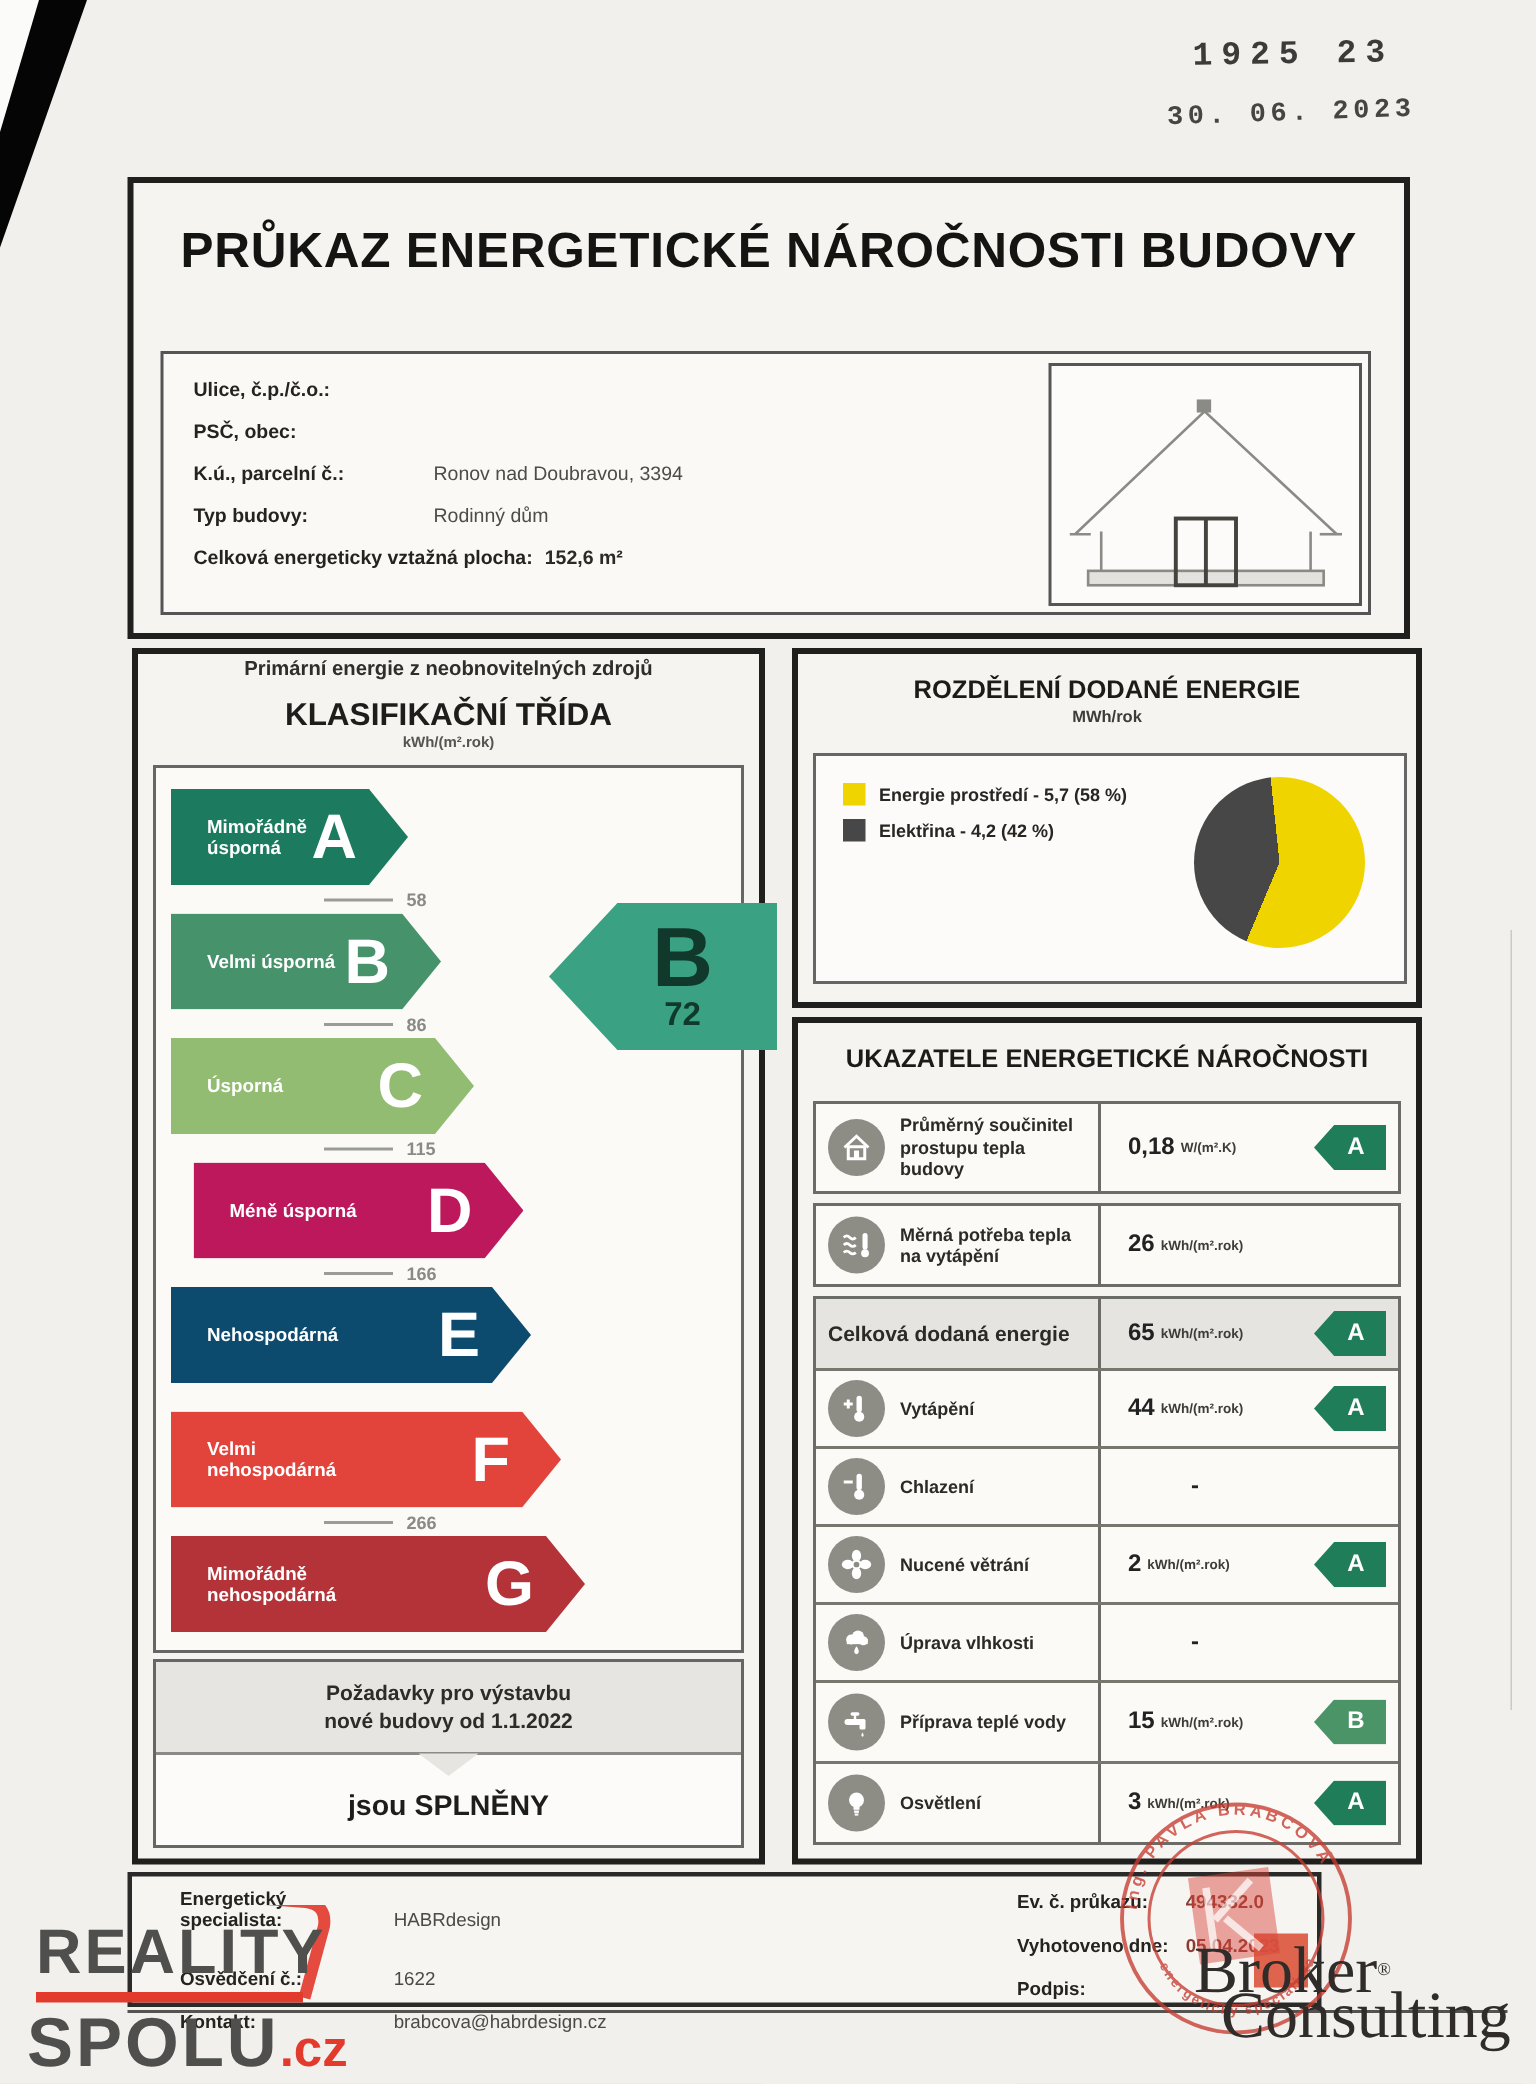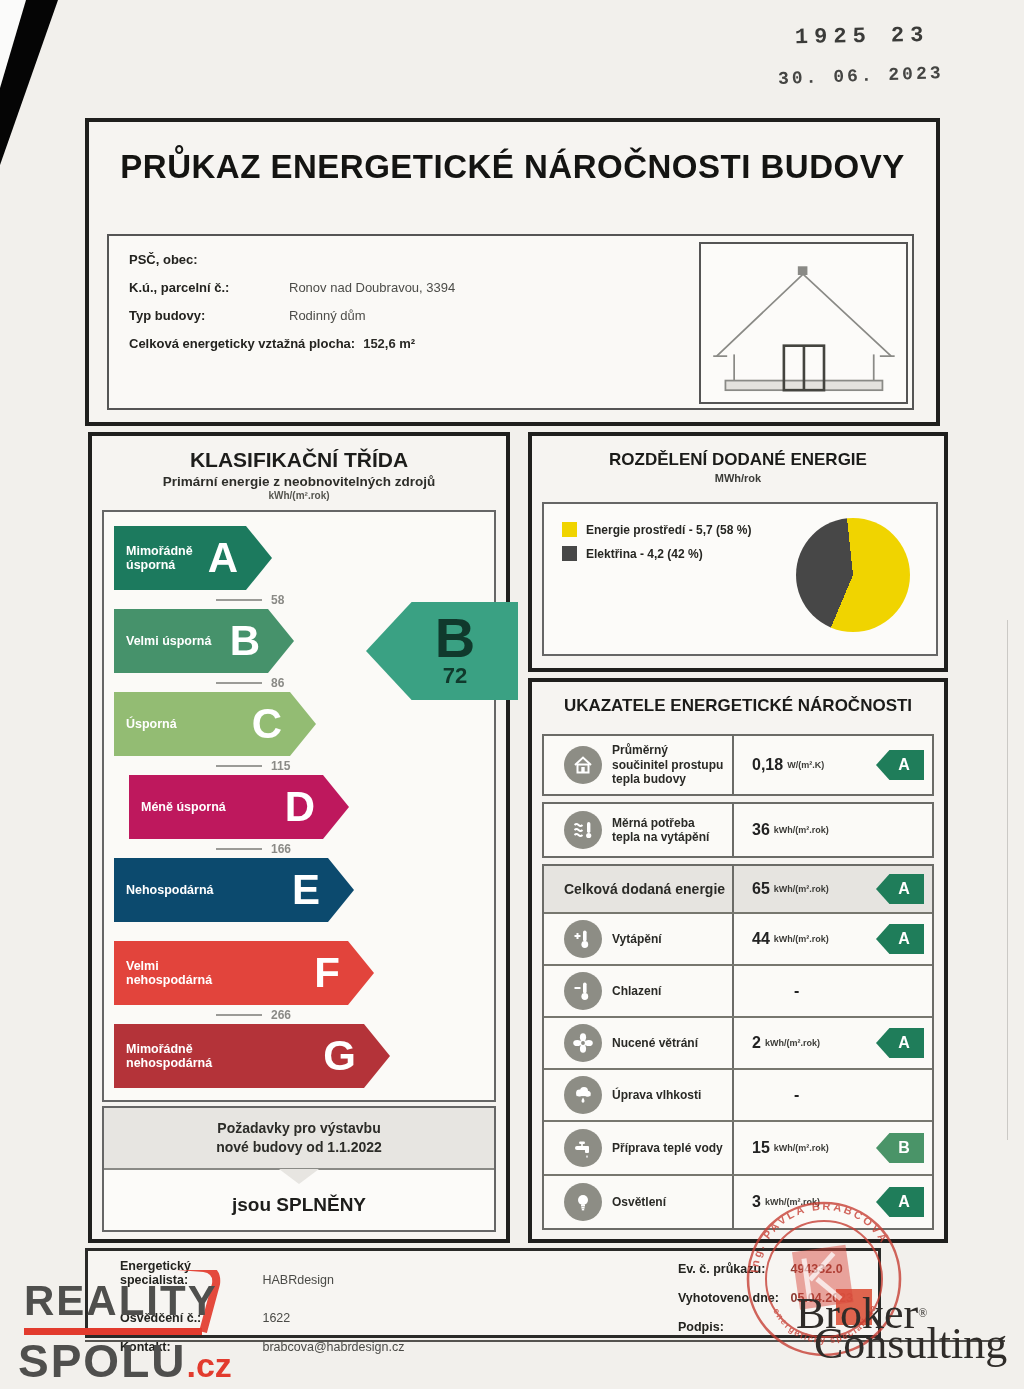--- a/index.html
+++ b/index.html
@@ -17,21 +17,21 @@
 
   
   .bf-row{display:flex;align-items:baseline;margin-bottom:13px;}
   .bf-label{font-size:13px;font-weight:bold;color:#23231f;min-width:152px;}
   .bf-value{font-size:13px;color:#4c4c48;margin-left:8px;}
   .bf-row:last-child .bf-value{font-weight:bold;color:#2a2a26;}
 
   
   .cls-arrow{position:absolute;height:64px;clip-path:polygon(0 0,calc(100% - 26px) 0,100% 50%,calc(100% - 26px) 100%,0 100%);
              display:flex;align-items:center;}
-  .cls-label{font-size:12.5px;font-weight:bold;color:#fff;line-height:1.15;padding-left:12px;width:112px;}
+  .cls-label{font-size:12.5px;font-weight:bold;color:#fff;line-height:1.15;padding-left:24px;width:112px;}
   .cls-letter{position:absolute;right:34px;top:50%;transform:translateY(-50%);
               font-size:42px;font-weight:bold;color:#fff;}
   .cls-th{position:absolute;left:112px;display:flex;align-items:center;height:16px;}
   .cls-th .dash{display:inline-block;width:46px;border-top:2px solid #9b9b97;margin-right:9px;}
   .cls-th .num{font-size:12px;color:#8a8a86;font-weight:bold;}
   .marker{position:absolute;clip-path:polygon(30% 0,100% 0,100% 100%,30% 100%,0 50%);
           display:flex;flex-direction:column;align-items:center;justify-content:center;padding-left:26px;}
   .marker .ml{font-size:56px;font-weight:bold;color:#10392c;line-height:.9;}
   .marker .mv{font-size:22px;font-weight:bold;color:#10392c;}
 
@@ -43,21 +43,21 @@
   
   .panel-title{font-size:17px;font-weight:bold;color:#1b1b19;}
   .panel-unit{font-size:11px;font-weight:bold;color:#3c3c38;}
   .legend-row{display:flex;align-items:center;margin-bottom:9px;}
   .legend-sq{width:15px;height:15px;margin-right:9px;flex:none;}
   .legend-txt{font-size:12px;font-weight:bold;color:#262622;}
   .pie{border-radius:50%;background:conic-gradient(from -6deg,#f0d400 0 58%,#474747 58% 100%);}
 
   
   .ind-box{border:2px solid #6b6b67;background:#fbfaf7;display:flex;align-items:stretch;}
-  .ind-left{flex:none;width:190px;display:flex;align-items:center;border-right:2px solid #6b6b67;padding-left:20px;box-sizing:border-box;}
+  .ind-left{flex:none;width:190px;display:flex;align-items:center;border-right:2px solid #6b6b67;padding-left:8px;box-sizing:border-box;}
   .ind-right{flex:1;display:flex;align-items:center;position:relative;padding-left:18px;}
   .icon-circle{flex:none;width:38px;height:38px;border-radius:50%;background:#8d8d85;display:flex;align-items:center;justify-content:center;margin-right:10px;}
   .ind-label{font-size:12px;font-weight:bold;color:#2a2a26;line-height:1.2;padding-right:6px;}
   .ind-val{font-size:16px;font-weight:bold;color:#222;}
   .ind-unit{font-size:9px;font-weight:bold;color:#3c3c38;margin-left:4px;}
   .grade{position:absolute;right:8px;top:50%;transform:translateY(-50%);width:48px;height:30px;
          clip-path:polygon(28% 0,100% 0,100% 100%,28% 100%,0 50%);
          display:flex;align-items:center;justify-content:center;padding-left:8px;box-sizing:border-box;}
   .grade span{color:#fff;font-weight:bold;font-size:16px;}
   .tbl-row{display:flex;align-items:stretch;border-top:2px solid #77776f;}
@@ -82,20 +82,24 @@
   </svg>
 
   <div class="abs" style="left:795px;top:24px;font-family:'Liberation Mono',monospace;font-weight:bold;font-size:22px;color:#3b3b39;letter-spacing:6px;transform:rotate(-1deg);">1925 23</div>
   <div class="abs" style="left:778px;top:66px;font-family:'Liberation Mono',monospace;font-weight:bold;font-size:18px;color:#454543;letter-spacing:3px;transform:rotate(-2deg);">30. 06. 2023</div>
 
   <div class="abs box-thick" style="left:85px;top:118px;width:847px;height:300px;">
     <div class="ctr doc-title" style="margin-top:26px;">PRŮKAZ ENERGETICKÉ NÁROČNOSTI BUDOVY</div>
 
     <div class="abs box-thin" style="left:18px;top:112px;width:803px;height:172px;">
       <div class="abs" style="left:20px;top:16px;width:560px;">
+        <div class="bf-row">
+          <span class="bf-label">Ulice, č.p./č.o.:</span>
+          <span class="bf-value"></span>
+        </div>
         <div class="bf-row">
           <span class="bf-label">PSČ, obec:</span>
           <span class="bf-value"></span>
         </div>
         <div class="bf-row">
           <span class="bf-label">K.ú., parcelní č.:</span>
           <span class="bf-value">Ronov nad Doubravou, 3394</span>
         </div>
         <div class="bf-row">
           <span class="bf-label">Typ budovy:</span>
@@ -121,22 +125,22 @@
           <g stroke="#44443f" stroke-width="3" fill="none">
             <rect x="95" y="110" width="46" height="51"></rect>
             <line x1="118" y1="110" x2="118" y2="161"></line>
           </g>
         </svg>
       </div>
     </div>
   </div>
 
   <div class="abs box-thick" style="left:88px;top:432px;width:414px;height:803px;">
+    <div class="ctr" style="margin-top:2px;font-size:13.5px;font-weight:bold;color:#2e2e2a;">Primární energie z neobnovitelných zdrojů</div>
     <div class="ctr" style="margin-top:12px;font-size:21px;font-weight:bold;">KLASIFIKAČNÍ TŘÍDA</div>
-    <div class="ctr" style="margin-top:2px;font-size:13.5px;font-weight:bold;color:#2e2e2a;">Primární energie z neobnovitelných zdrojů</div>
     <div class="ctr" style="margin-top:1px;font-size:10px;color:#55554f;font-weight:bold;">kWh/(m².rok)</div>
 
     <div class="abs" style="left:10px;top:74px;width:390px;height:588px;border:2px solid #666;background:#fbfaf7;">
 
       <div class="cls-arrow" style="left: 10px; top: 14px; width: 158px; background: rgb(28, 122, 94);">
         <span class="cls-label">Mimořádně úsporná</span>
         <span class="cls-letter">A</span>
       </div>
       <div class="cls-th" style="top:80px;">
           <span class="dash"></span>
@@ -260,21 +264,21 @@
                 <path d="M2.5 11 q2 -2 4 0 t4 0"></path>
                 <path d="M2.5 16 q2 -2 4 0 t4 0"></path>
               </g>
               <rect x="15" y="3" width="3.4" height="11" rx="1.7" fill="#fff"></rect>
               <circle cx="16.7" cy="16.5" r="2.6" fill="#fff"></circle>
             </svg>
         </span>
         <span class="ind-label">Měrná potřeba tepla na vytápění</span>
       </div>
       <div class="ind-right">
-        <span class="ind-val">36</span>
+        <span class="ind-val">26</span>
         <span class="ind-unit">kWh/(m².rok)</span>
       </div>
     </div>
 
     <div class="abs" style="left:10px;top:182px;width:388px;border:2px solid #6b6b67;background:#fbfaf7;">
 
       <div class="tbl-row" style="height:46px;background:#e6e4e0;">
         <div class="ind-left" style="border-right:2px solid #6b6b67;">
           <span class="ind-label" style="font-size:14px;">Celková dodaná energie</span>
         </div>

